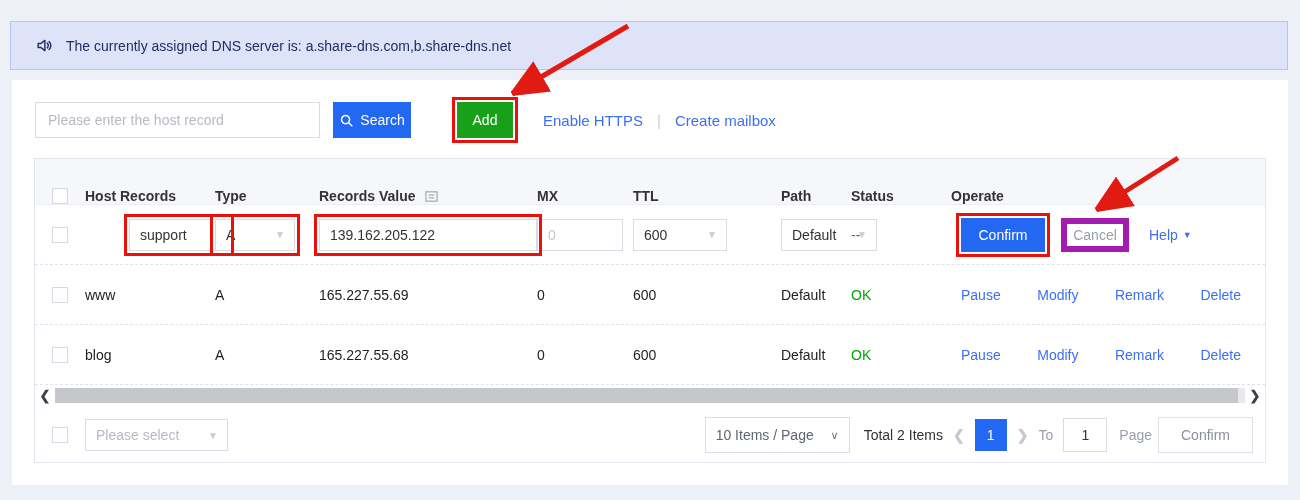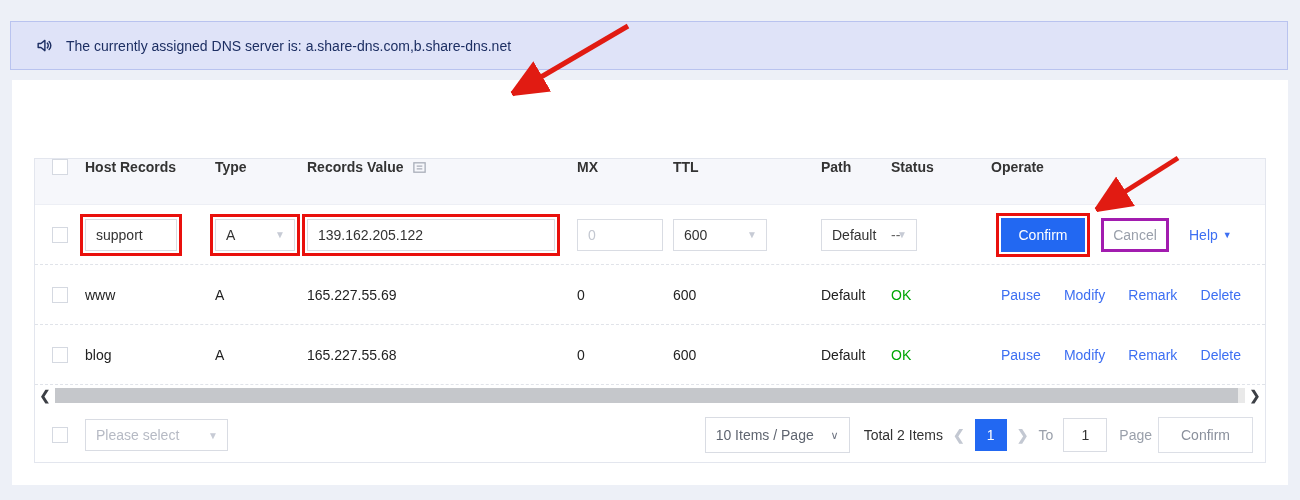--- a/index.html
+++ b/index.html
@@ -28,49 +28,49 @@
              cursor:pointer; font-family:inherit; }
   .annot { position:absolute; left:-5px; top:-5px; right:-5px; bottom:-5px;
            border:3px solid #e9100d; pointer-events:none; z-index:5; }
   .toolbar-links { display:flex; align-items:center; margin-left:30px; font-size:15px; }
   .tlink { color:#3d6ff2; cursor:pointer; text-decoration:none; }
   .tdivider { color:#c9cfdd; margin:0 14px; }
 
   
   .table-wrap { position:absolute; left:22px; top:78px; width:1232px; height:305px;
                 border:1px solid #e3e6ee; background:#fff; }
-  .thead { display:flex; align-items:flex-start; height:46px; background:#f6f7fb;
+  .thead { display:flex; align-items:flex-end; height:46px; background:#f6f7fb;
            font-weight:bold; font-size:14px; color:#333; border-bottom:1px solid #edeff5; }
   .row { display:flex; align-items:center; height:60px; border-bottom:1px dashed #e0e3e9;
          font-size:14px; color:#222; }
   .c-check { width:50px; display:flex; justify-content:center; }
   .c-host { width:130px; }
   .c-type { width:92px; }
-  .c-value { width:270px; display:flex; align-items:center; }
+  .c-value { width:218px; display:flex; align-items:center;margin-left:12px; }
   .c-mx { width:96px; }
   .c-ttl { width:108px; }
   .c-path { width:110px;padding-left:40px; }
   .c-status { width:100px; }
   .c-operate { flex:1; display:flex; align-items:center; }
   .checkbox { width:16px; height:16px; border:1px solid #d5d9e1; background:#fff; cursor:pointer; }
   .hicon { margin-left:8px; display:flex; }
 
   .fld { position:relative; }
   .inp { height:32px; border:1px solid #d9dce3; padding:0 10px; font-size:14px; color:#333;
          width:100%; outline:none; font-family:inherit; }
   .inp::placeholder { color:#c3c7d0; }
   .sel { height:32px; border:1px solid #d9dce3; background:#fff; display:flex; align-items:center;
          justify-content:space-between; padding:0 9px 0 10px; font-size:14px; color:#333; cursor:pointer; }
   .chev { color:#c7cbd5; font-size:10px; }
   .status-dash { color:#666; }
   .status-ok { color:#00a605; }
 
   .btn-confirm { width:84px; height:34px; background:#2268f2; color:#fff; border:none;
                  font-size:14px; cursor:pointer; font-family:inherit; }
-  .btn-cancel { width:68px; height:34px; background:#fff; border:3px solid #a21caf; color:#9aa0ab;
+  .btn-cancel { width:68px; height:34px; background:#fff; border:6px solid #a21caf; color:#9aa0ab;
                 font-size:14px; margin-left:16px; cursor:pointer; font-family:inherit; }
   .help { color:#3d6ff2; font-size:14px; margin-left:20px; display:flex; align-items:center; gap:5px; cursor:pointer; }
   .help .tri { font-size:9px; }
 
   .actions { display:flex; width:100%; padding:0 24px 0 10px; justify-content:space-between; }
   .alink { color:#3d6ff2; cursor:pointer; }
 
   
   .hscroll { display:flex; align-items:center; height:21px; background:#fff; }
   .sb-arrow { width:20px; text-align:center; color:#3c3f45; font-size:13px; font-weight:bold;
@@ -111,20 +111,41 @@
         <path d="M4 9.5v5h3.5l5 4v-13l-5 4H4z"></path>
         <path d="M15.5 9a4.2 4.2 0 0 1 0 6" stroke-linecap="round"></path>
         <path d="M17.8 6.8a7.3 7.3 0 0 1 0 10.4" stroke-linecap="round"></path>
       </svg>
     </span>
     <span>The currently assigned DNS server is: a.share-dns.com,b.share-dns.net</span>
   </div>
 
   <div class="card">
 
+    <div class="toolbar">
+      <input class="search-input" type="text" placeholder="Please enter the host record" style="">
+      <button class="btn-search">
+        <span style="display:flex;">
+          <svg width="15" height="15" viewBox="0 0 24 24" fill="none" stroke="#ffffff" stroke-width="2.4" stroke-linecap="round">
+            <circle cx="10.5" cy="10.5" r="6.5"></circle>
+              <path d="M15.5 15.5 L20.5 20.5"></path>
+          </svg>
+        </span>
+        <span>Search</span>
+      </button>
+      <span class="add-wrap">
+        <button class="btn-add">Add</button>
+        <span class="annot"></span>
+      </span>
+      <span class="toolbar-links">
+        <a class="tlink">Enable HTTPS</a>
+        <span class="tdivider">|</span>
+        <a class="tlink">Create mailbox</a>
+      </span>
+    </div>
 
     <div class="table-wrap">
 
       <div class="thead">
         <div class="c-check">
             <span class="checkbox"></span>
           </div>
         <div class="c-host">Host Records</div>
         <div class="c-type">Type</div>
         <div class="c-value">
@@ -141,21 +162,21 @@
         <div class="c-path">Path</div>
         <div class="c-status">Status</div>
         <div class="c-operate">Operate</div>
       </div>
 
       <div class="row">
         <div class="c-check">
             <span class="checkbox"></span>
           </div>
         <div class="c-host">
-          <span class="fld" style="display:block; width:92px;">
+          <span class="fld" style="display:block; width:100px;margin-left:44px;">
             <input class="inp" type="text" value="support" style="">
             <span class="annot"></span>
           </span>
         </div>
         <div class="c-type">
           <span class="fld" style="display:block; width:80px;">
             <div class="sel">
               <span>A</span>
               <span class="chev">▼</span>
             </div>

